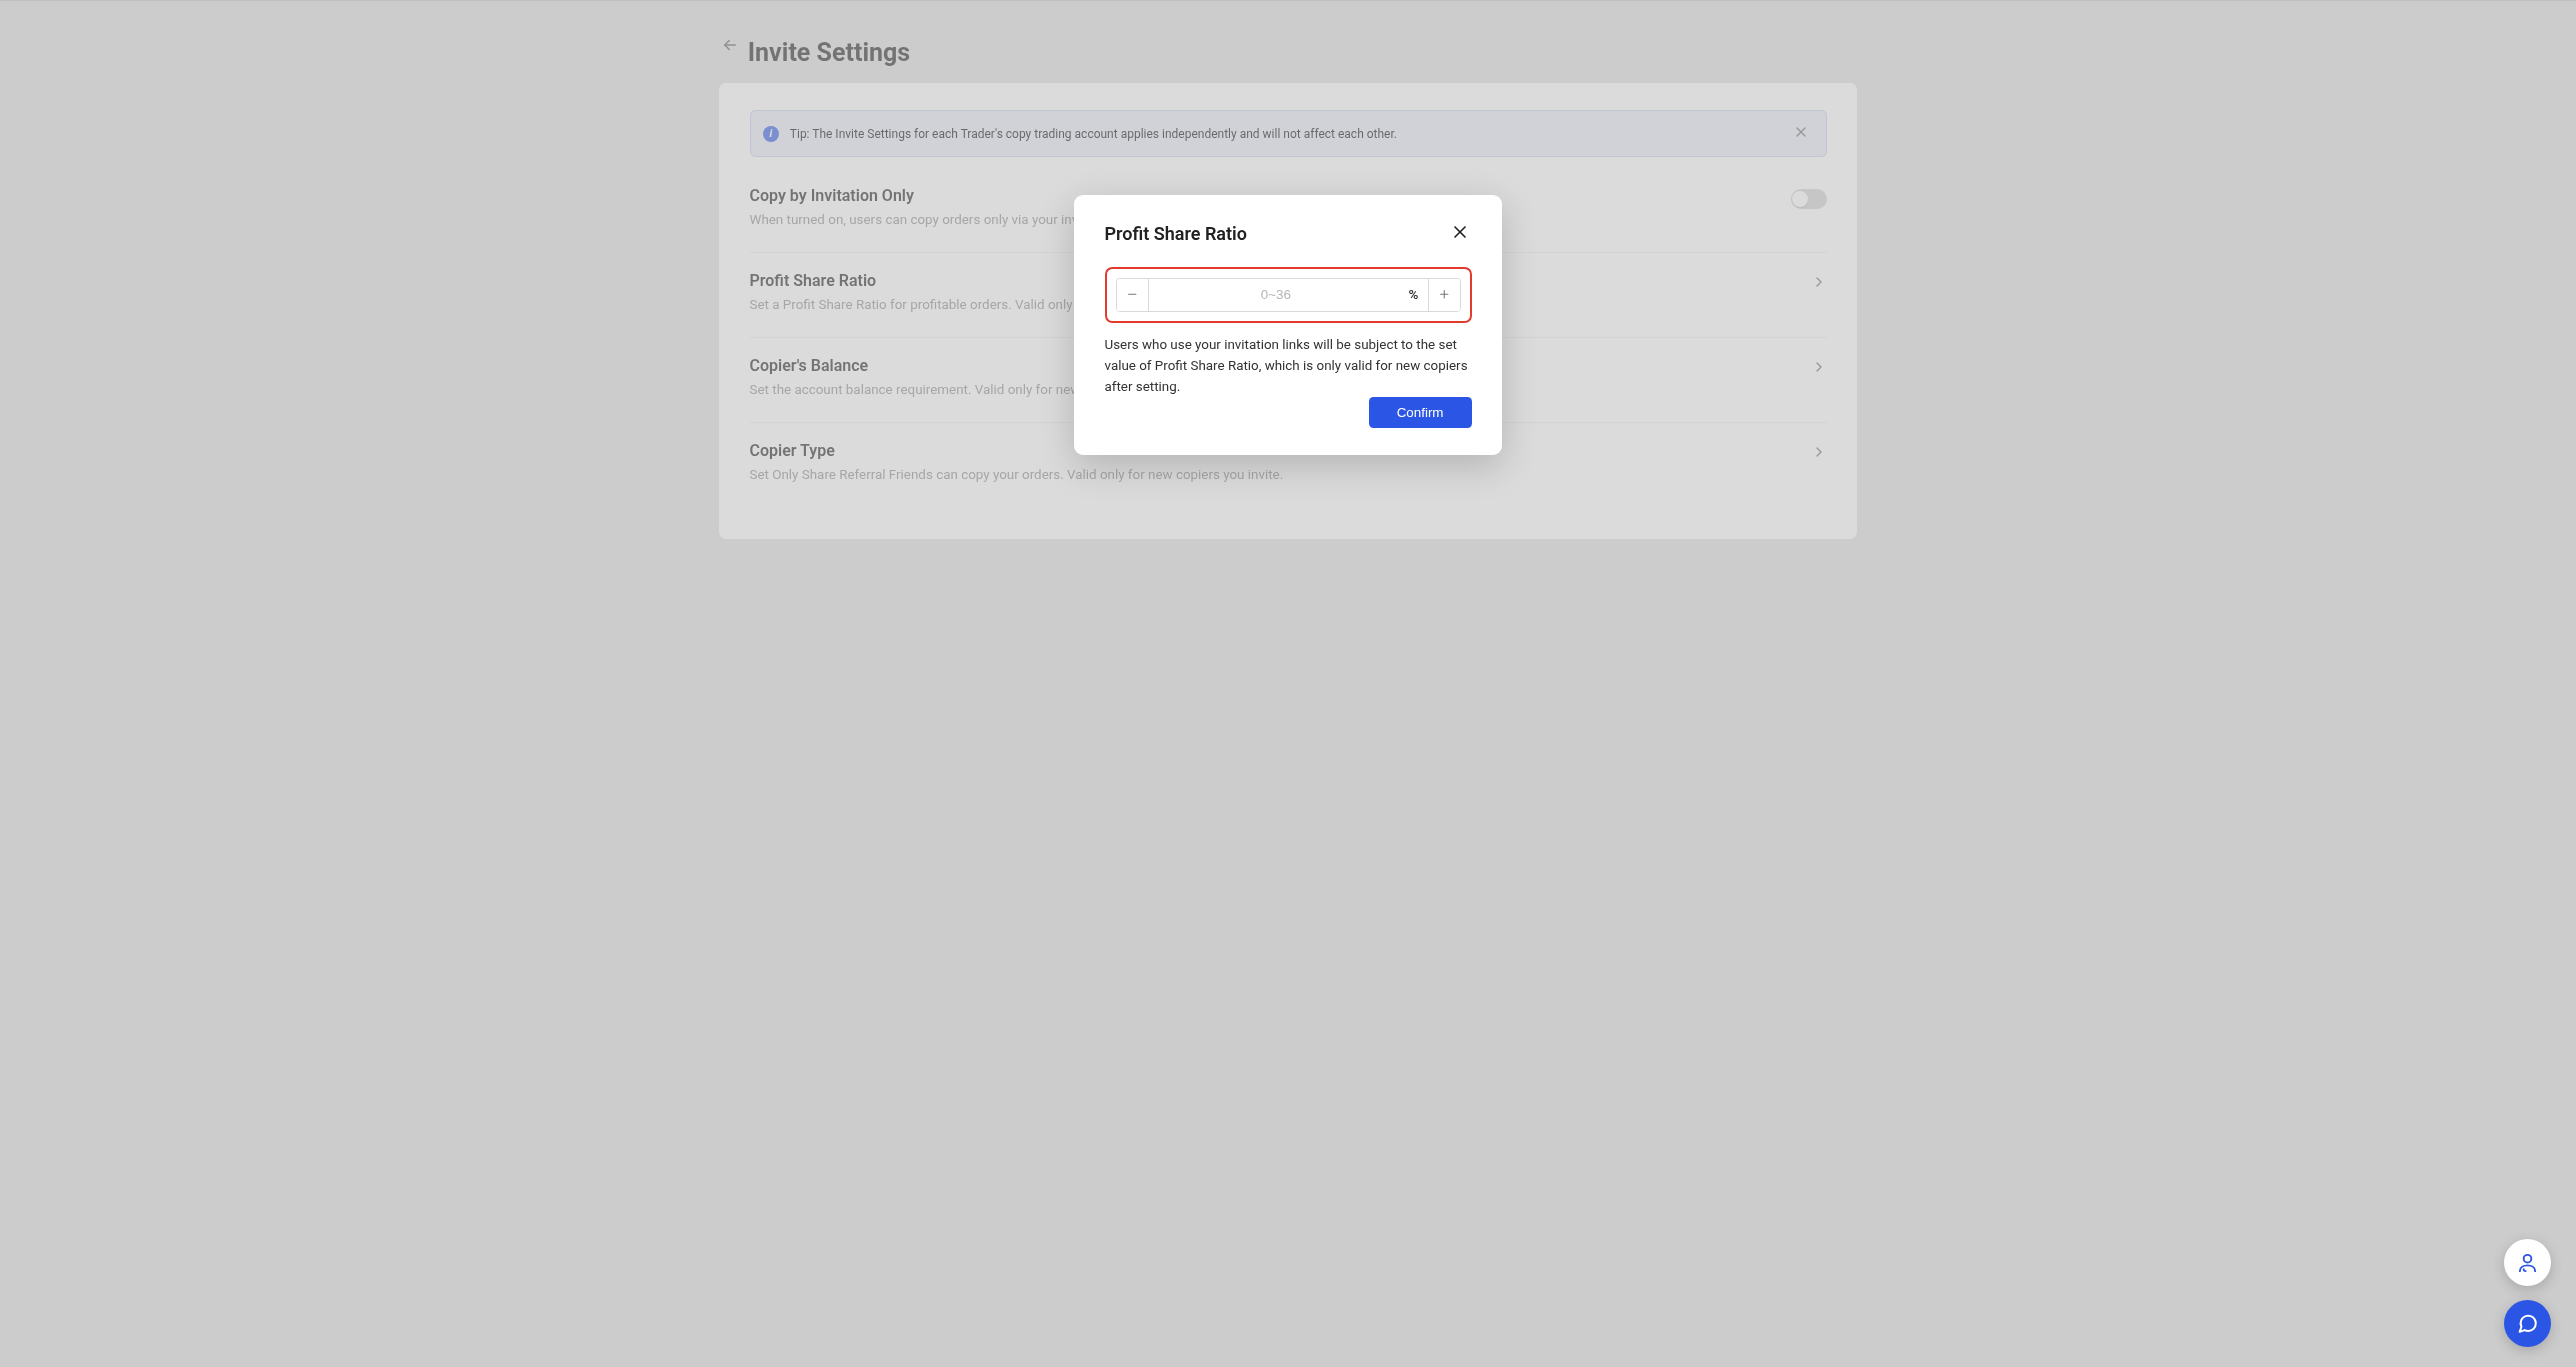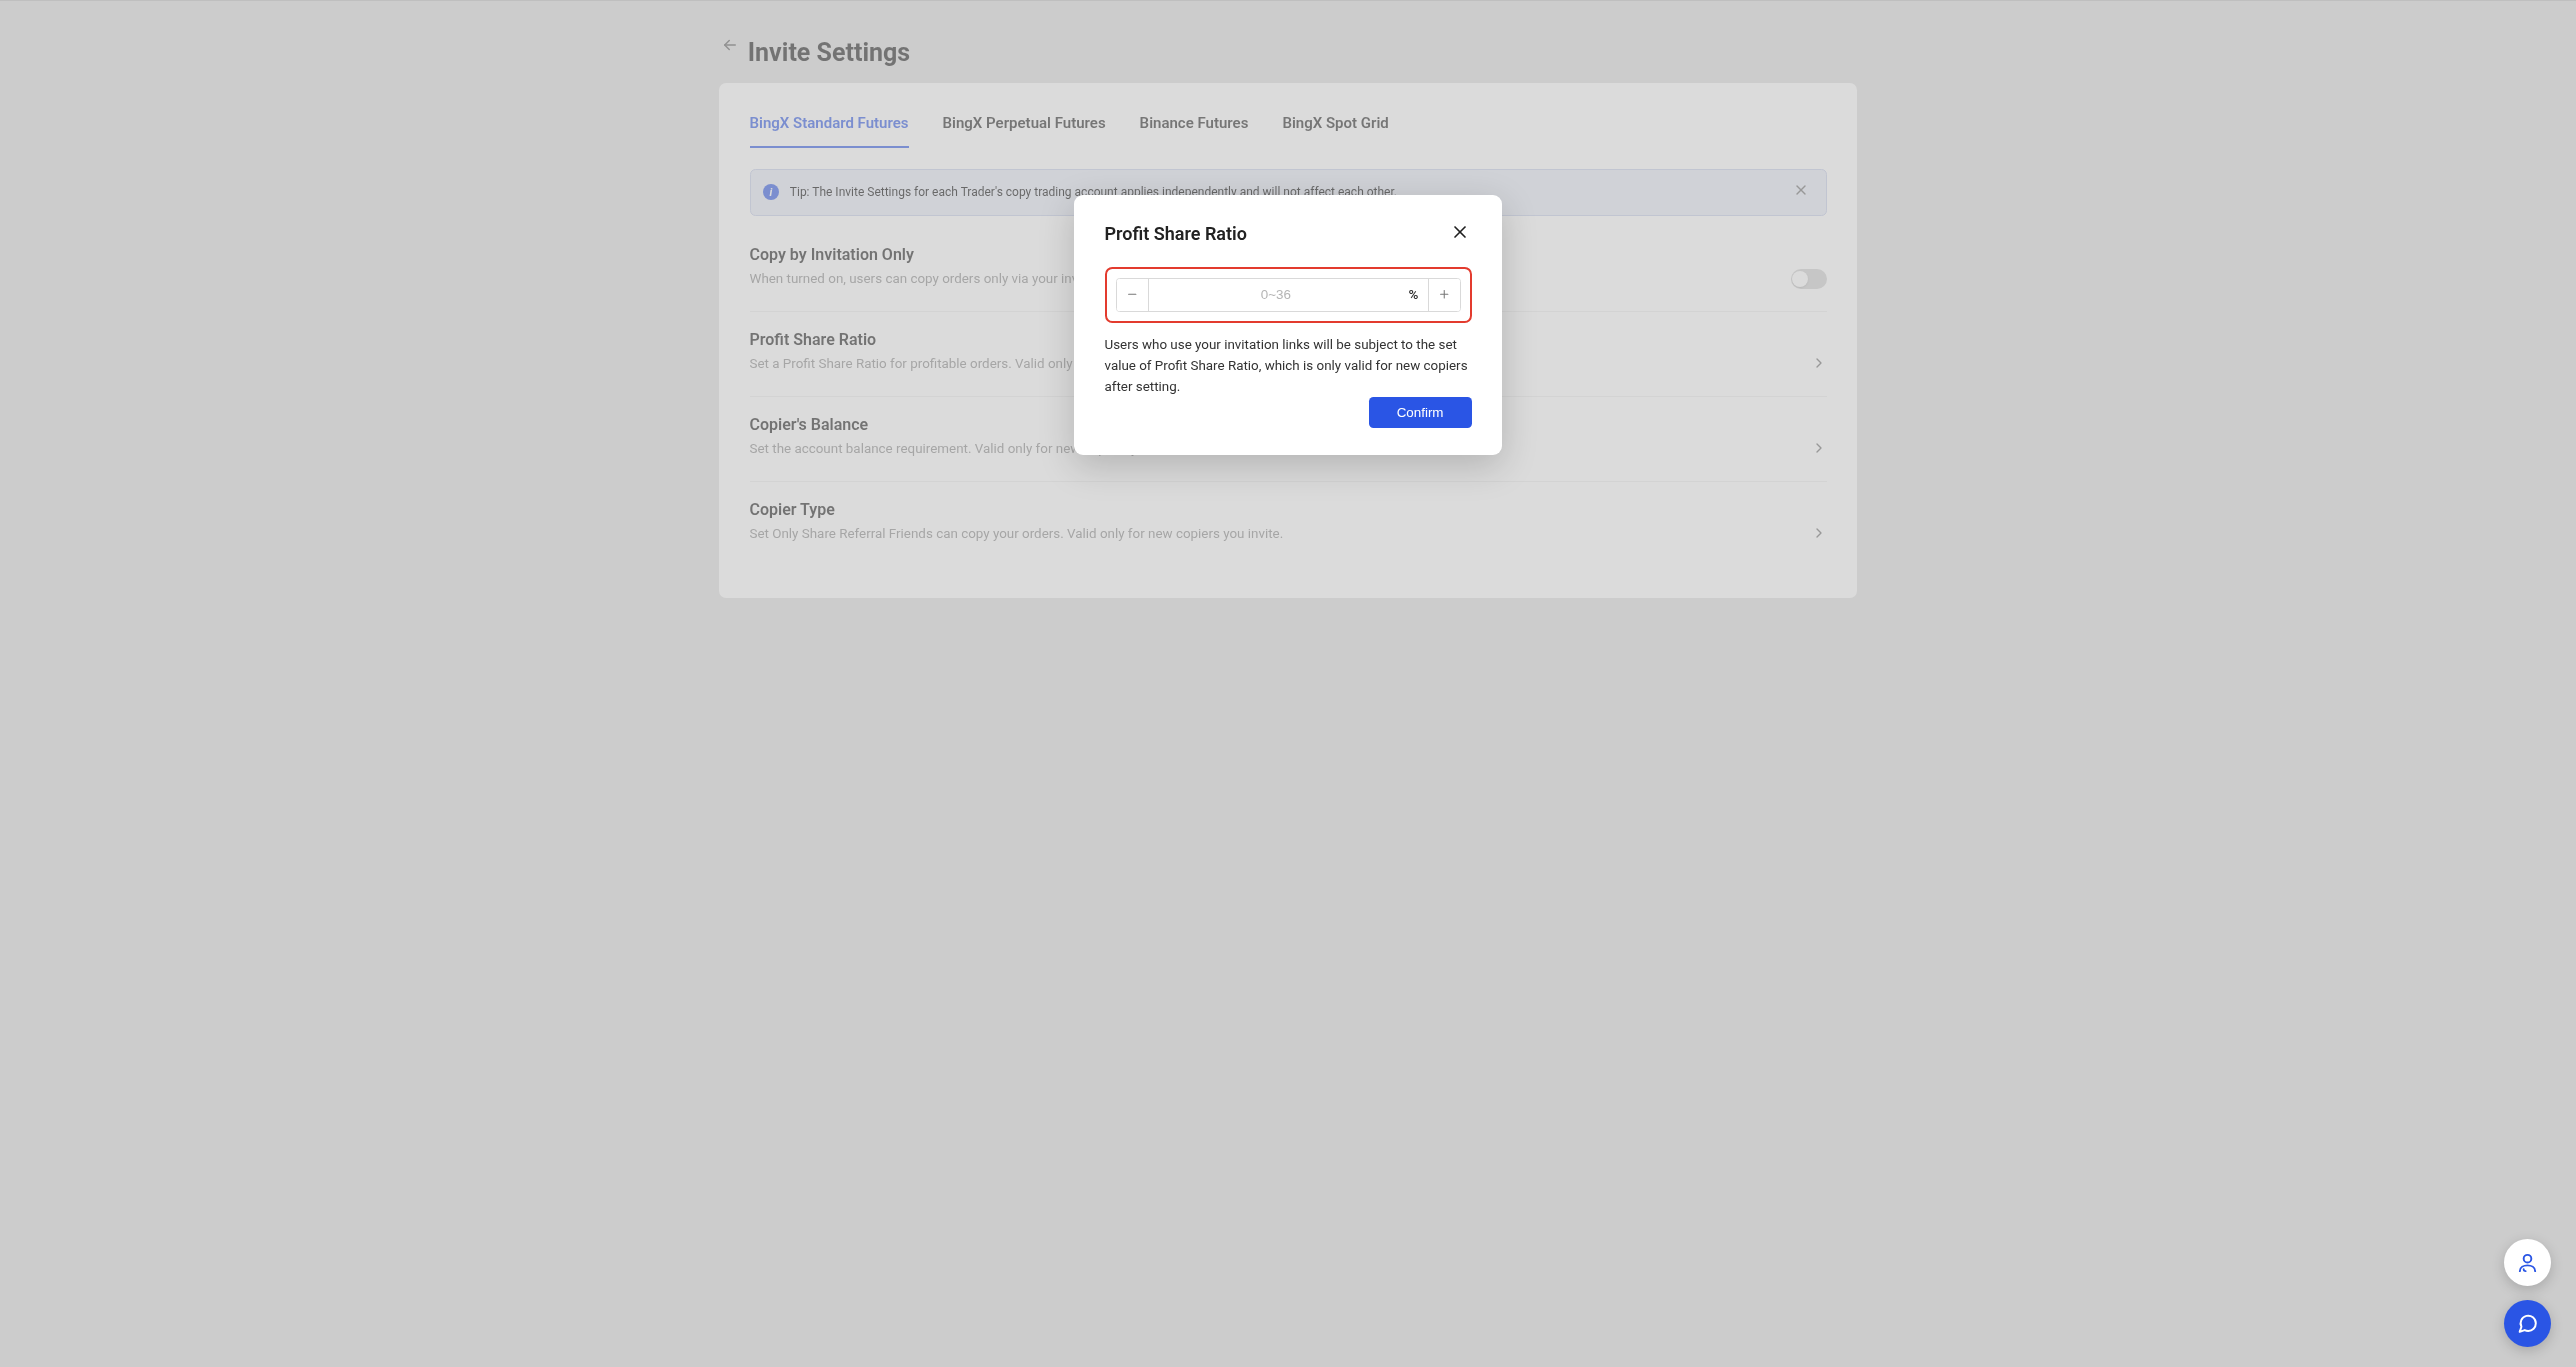--- a/index.html
+++ b/index.html
@@ -90,21 +90,21 @@
   .tip-text { font-size: 12px; color: #000000; flex: 1; }
   .tip-close {
     color: #6b6b6b;
     cursor: pointer;
     font-size: 16px;
     padding: 3.6px;
   }
 
   .setting-row {
     display: flex;
-    align-items: flex-end;
+    align-items: flex-start;
     justify-content: space-between;
     padding: 18px 0 21.5px 0;
     border-bottom: 0.9px solid #ededed;
     gap: 18px;
   }
   .setting-row.first { padding-top: 3.6px; }
   .setting-row.last { border-bottom: none; }
   .setting-main { flex: 1; }
   .setting-title {
     font-size: 16px;
@@ -270,26 +270,20 @@
       <svg width="18" height="18" viewBox="0 0 24 24" fill="none" stroke="currentColor" stroke-width="2" stroke-linecap="round" stroke-linejoin="round">
           <line x1="19" y1="12" x2="5" y2="12"></line>
           <polyline points="11 18 5 12 11 6"></polyline>
         </svg>
     </span>
     <h1 class="page-title">Invite Settings</h1>
   </div>
 
   <div class="card">
 
-    <div class="tabs">
-      <div class="tab active">BingX Standard Futures</div>
-      <div class="tab">BingX Perpetual Futures</div>
-      <div class="tab">Binance Futures</div>
-      <div class="tab">BingX Spot Grid</div>
-    </div>
 
     <div class="tip-banner">
       <span class="tip-info-icon">i</span>
       <span class="tip-text">Tip: The Invite Settings for each Trader's copy trading account applies independently and will not affect each other.</span>
       <span class="tip-close">
         <svg width="16" height="16" viewBox="0 0 24 24" fill="none" stroke="currentColor" stroke-width="2" stroke-linecap="round">
             <line x1="18" y1="6" x2="6" y2="18"></line>
             <line x1="6" y1="6" x2="18" y2="18"></line>
           </svg>
       </span>

